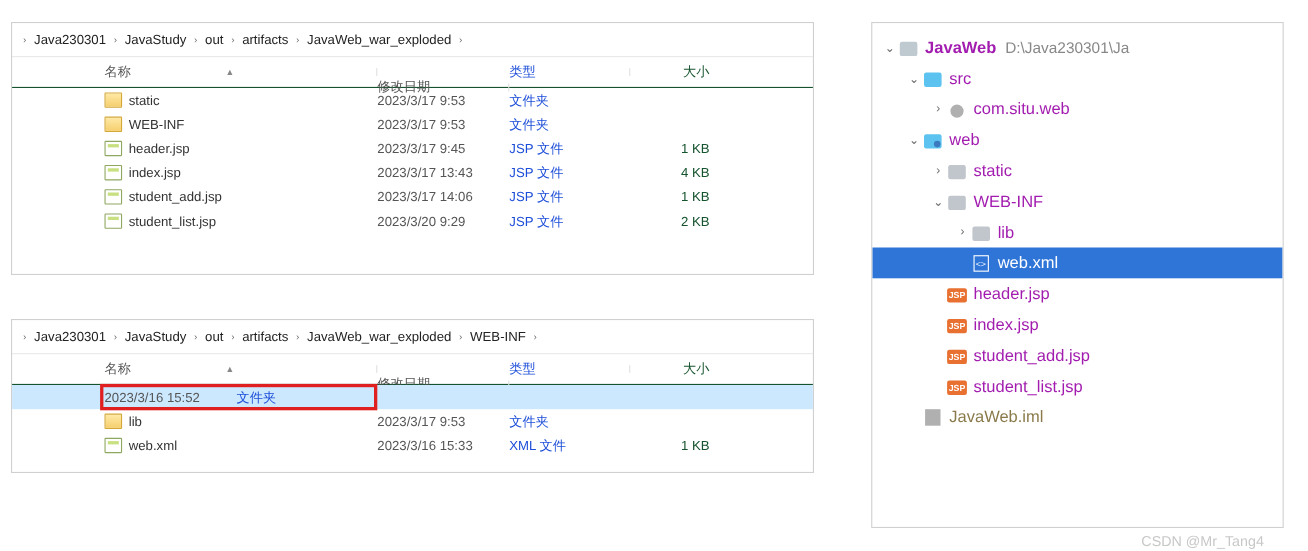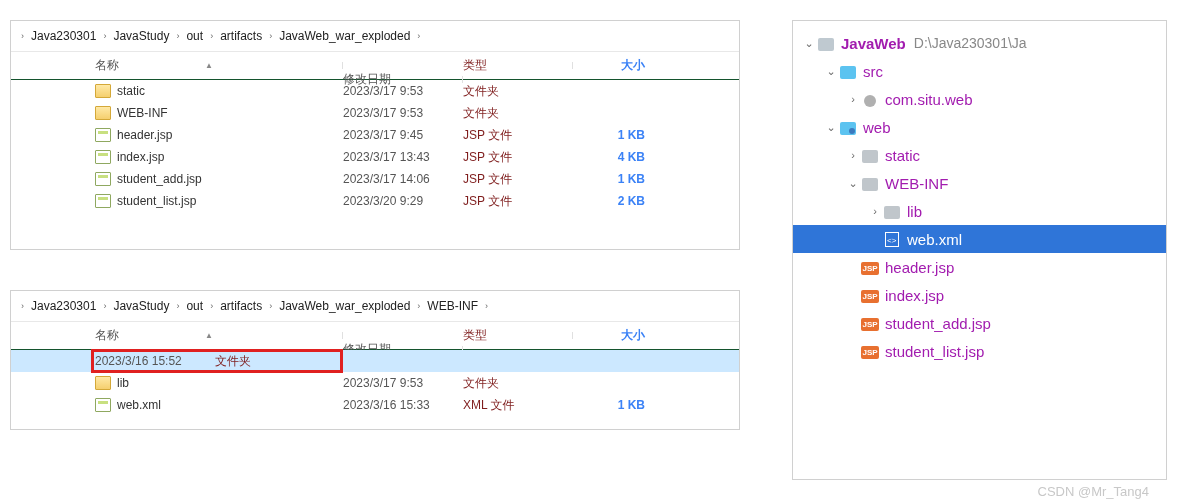--- a/index.html
+++ b/index.html
@@ -14,22 +14,22 @@
 .thead .col-name { width: 248px; display: flex; align-items: center; }
 .thead .col-date { width: 120px; margin-top: 28px; }
 .thead .col-type { width: 110px; }
 .thead .col-size { width: 80px; text-align: right; }
 .sort-arrow { font-size: 8px; color: #888; margin-left: 80px; }
 .col-divider { position: absolute; right: 0; top: 5px; bottom: 5px; width: 1px; background: #e0e0e0; }
 .row { display: flex; padding: 0 0 0 84px; height: 22px; align-items: center; font-size: 12px; }
 .row.selected { background: #cce8ff; }
 .col-name { width: 248px; display: flex; align-items: center; gap: 6px; }
 .col-date { width: 120px; color: #555; }
-.col-type { width: 110px; color: #7f1d1d; }
-.col-size { width: 80px; color: #3b82f6; text-align: right; padding-right: 8px; font-weight: bold; }
+.col-type { width: 110px; color: #1d4ed8; }
+.col-size { width: 80px; color: #14532d; text-align: right; padding-right: 8px; }
 .icon-folder, .icon-jsp, .icon-xml { width: 16px; height: 14px; display: inline-block; flex-shrink: 0; }
 .icon-folder { background: linear-gradient(#ffe9a6, #f5cf6e); border: 1px solid #d4a838; border-radius: 1px; }
 .icon-jsp, .icon-xml { background: #fff; border: 1px solid #8fa860; border-radius: 1px; position: relative; }
 .icon-jsp::after, .icon-xml::after { content: ""; position: absolute; top: 2px; left: 2px; right: 2px; height: 3px; background: #c8e080; }
 
 .ide { position: absolute; left: 792px; top: 20px; width: 375px; height: 460px; border: 1px solid #d0d0d0; background: #fff; padding: 8px 0; overflow: hidden; }
 .tree-row { display: flex; align-items: center; height: 28px; font-size: 15px; padding-left: 8px; white-space: nowrap; }
 .tree-row.selected { background: #2f75d8; color: #fff; }
 .tree-row .arrow { width: 16px; text-align: center; font-size: 11px; color: #6b6b6b; cursor: default; }
 .tree-row.selected .arrow { color: #fff; }
@@ -275,16 +275,23 @@
         </span>
         <span class="label">student_add.jsp</span>
       </div>
       <div class="tree-row" style="padding-left: 52px;">
         <span class="arrow"></span>
         <span class="ticon">
           <span class="ticon-jspf">JSP</span>
         </span>
         <span class="label">student_list.jsp</span>
       </div>
+      <div class="tree-row" style="padding-left: 30px;">
+        <span class="arrow"></span>
+        <span class="ticon">
+          <span class="ticon-iml"></span>
+        </span>
+        <span class="label" style="color: rgb(138, 122, 74);">JavaWeb.iml</span>
+      </div>
     </div>
 </div>
 
 <div class="watermark">CSDN @Mr_Tang4</div>
 
 </body></html>

